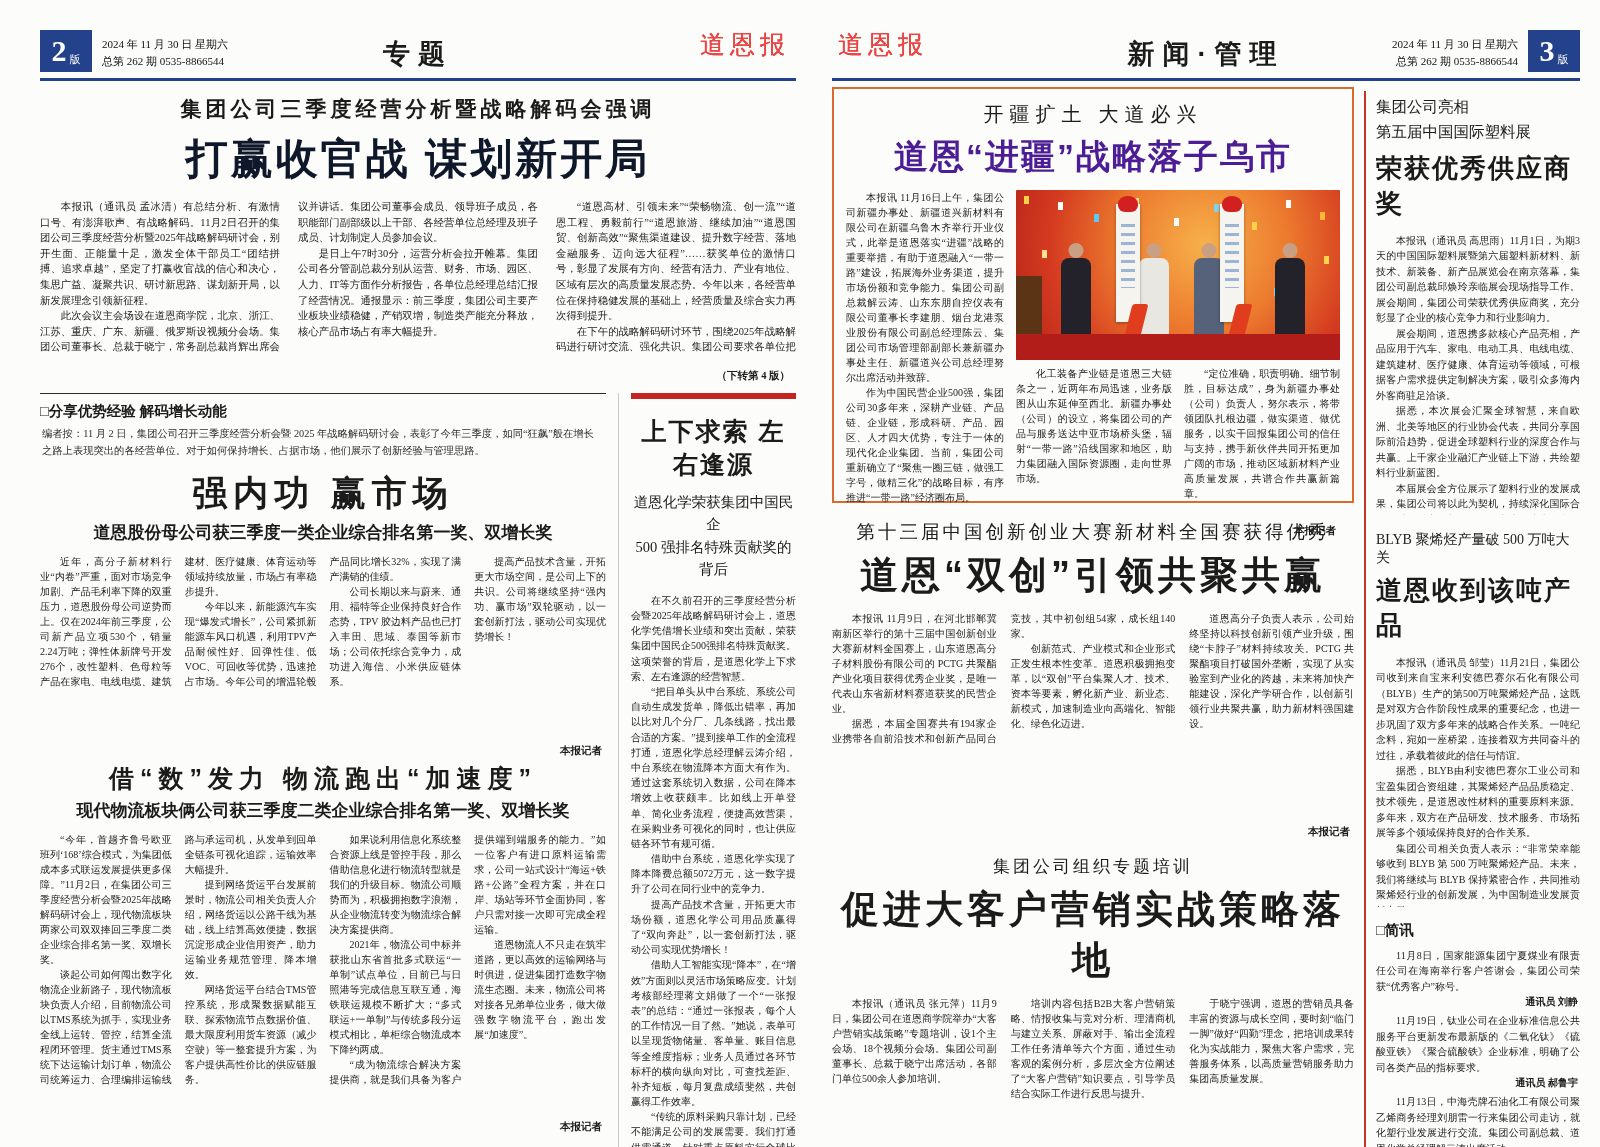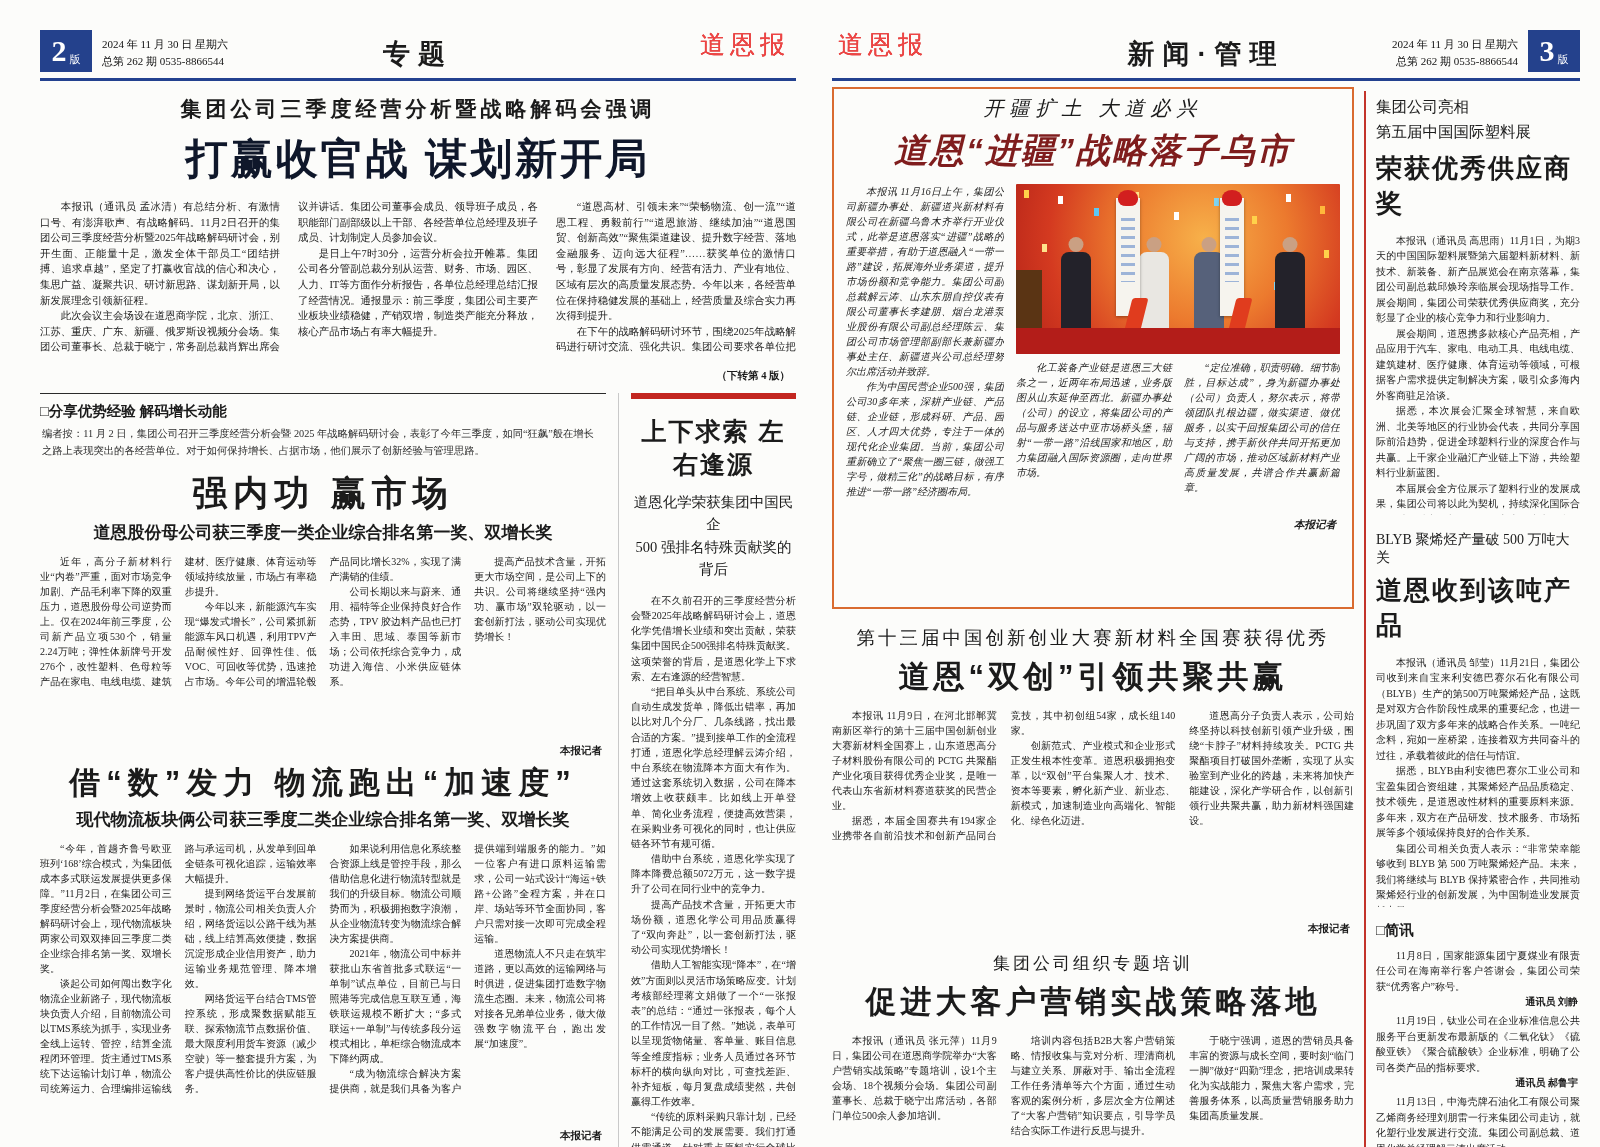--- a/index.html
+++ b/index.html
@@ -58,23 +58,23 @@
   .side-head{text-align:center;font-size:25px;font-weight:bold;letter-spacing:2px;
              font-family:"Liberation Sans",sans-serif;margin-top:16px;}
   .side-sub{text-align:center;font-size:14.5px;line-height:1.55;margin:10px 0 12px;}
   .side-body{font-size:10px;line-height:1.52;text-align:justify;height:582px;overflow:hidden;}
 
   
   .page3-cols{display:flex;gap:10px;margin-top:6px;}
   .p3-main{width:522px;}
   .red-vdiv{width:2px;background:#c3342a;margin-top:4px;}
   .p3-side{flex:1;}
-  .box{border:2px solid #d96b30;padding:4px 12px 6px;height:522px;box-sizing:border-box;font-style:italic;}
+  .box{border:2px solid #d96b30;padding:10px 12px 6px;height:416px;box-sizing:border-box;}
   .box-kicker{text-align:center;font-size:20px;letter-spacing:6px;margin-top:2px;}
-  .box-headline{text-align:center;color:#7f1d1d;font-size:34px;font-weight:bold;
+  .box-headline{text-align:center;color:#4c1d95;font-size:34px;font-weight:bold;
                 letter-spacing:2px;font-family:"Liberation Sans",sans-serif;margin:6px 0 10px;}
   .box-body{display:flex;gap:12px;}
   .box-col1{width:158px;font-size:10px;line-height:1.5;text-align:justify;
             height:352px;overflow:hidden;}
   .box-right{flex:1;display:flex;flex-direction:column;}
   .box-rest{column-count:2;column-gap:12px;font-size:10px;line-height:1.5;
             text-align:justify;height:156px;overflow:hidden;margin-top:6px;}
 
   
   .photo{position:relative;height:170px;overflow:hidden;border-radius:1px;
@@ -95,21 +95,21 @@
   .p-dark{background:#23222a;}
   .p-light{background:#e9e7e2;}
   .p-check{background:#56617a;}
   .confetti{position:absolute;top:6px;left:8px;width:5px;height:8px;background:#ffd24a;
     box-shadow:34px 6px 0 #fff,70px 18px 0 #5bc8f5,110px 2px 0 #ffe28a,150px 22px 0 #fff,
       190px 8px 0 #7fd3f0,228px 26px 0 #ffd24a,262px 4px 0 #fff,296px 16px 0 #ffb73b,
       18px 54px 0 #ffe28a,96px 64px 0 #fff,210px 58px 0 #5bc8f5,300px 60px 0 #ffd24a,
       58px 96px 0 #ffb73b,170px 100px 0 #fff,250px 92px 0 #7fd3f0;}
 
   .sec-kicker{text-align:center;font-size:18.5px;letter-spacing:3px;margin-top:16px;}
-  .sec-head{text-align:center;font-size:31px;font-weight:bold;letter-spacing:4px;
+  .sec-head{text-align:center;font-size:38px;font-weight:bold;letter-spacing:4px;
             font-family:"Liberation Sans",sans-serif;margin:6px 0 10px;}
   .cols3{column-count:3;column-gap:14px;font-size:10px;line-height:1.5;
          text-align:justify;overflow:hidden;}
   .bodySC{height:212px;}
   .bodyTR{height:118px;}
 
   .side3-kicker{font-size:15.5px;line-height:1.6;margin-top:8px;}
   .side3-kicker2{text-align:left;font-size:14px;margin-top:16px;}
   .side3-head{font-size:26px;font-weight:bold;letter-spacing:2px;
               font-family:"Liberation Sans",sans-serif;margin:6px 0 12px;}
@@ -164,21 +164,21 @@
           <div class="cols4 bodyA">
               <p class="bp">近年，高分子新材料行业“内卷”严重，面对市场竞争加剧、产品毛利率下降的双重压力，道恩股份母公司逆势而上。仅在2024年前三季度，公司新产品立项530个，销量2.24万吨；弹性体新牌号开发276个，改性塑料、色母粒等产品在家电、电线电缆、建筑建材、医疗健康、体育运动等领域持续放量，市场占有率稳步提升。</p>
               <p class="bp">今年以来，新能源汽车实现“爆发式增长”，公司紧抓新能源车风口机遇，利用TPV产品耐候性好、回弹性佳、低VOC、可回收等优势，迅速抢占市场。今年公司的增温轮毂产品同比增长32%，实现了满产满销的佳绩。</p>
               <p class="bp">公司长期以来与蔚来、通用、福特等企业保持良好合作态势，TPV 胶边料产品也已打入丰田、思域、泰国等新市场；公司依托综合竞争力，成功进入海信、小米供应链体系。</p>
               <p class="bp">提高产品技术含量，开拓更大市场空间，是公司上下的共识。公司将继续坚持“强内功、赢市场”双轮驱动，以一套创新打法，驱动公司实现优势增长！</p>
             </div>
           <div class="byline">本报记者</div>
         </div>
 
         <div>
-          <div class="art-head" style="font-size:31px;">借“数”发力  物流跑出“加速度”</div>
+          <div class="art-head" style="font-size:25px;">借“数”发力  物流跑出“加速度”</div>
           <div class="art-sub">现代物流板块俩公司获三季度二类企业综合排名第一奖、双增长奖</div>
           <div class="cols4 bodyB">
               <p class="bp">“今年，首趟齐鲁号欧亚班列‘168’综合模式，为集团低成本多式联运发展提供更多保障。”11月2日，在集团公司三季度经营分析会暨2025年战略解码研讨会上，现代物流板块两家公司双双捧回三季度二类企业综合排名第一奖、双增长奖。</p>
               <p class="bp">谈起公司如何闯出数字化物流企业新路子，现代物流板块负责人介绍，目前物流公司以TMS系统为抓手，实现业务全线上运转、管控，结算全流程闭环管理。货主通过TMS系统下达运输计划订单，物流公司统筹运力、合理编排运输线路与承运司机，从发单到回单全链条可视化追踪，运输效率大幅提升。</p>
               <p class="bp">提到网络货运平台发展前景时，物流公司相关负责人介绍，网络货运以公路干线为基础，线上结算高效便捷，数据沉淀形成企业信用资产，助力运输业务规范管理、降本增效。</p>
               <p class="bp">网络货运平台结合TMS管控系统，形成聚数据赋能互联、探索物流节点数据价值、最大限度利用货车资源（减少空驶）等一整套提升方案，为客户提供高性价比的供应链服务。</p>
               <p class="bp">如果说利用信息化系统整合资源上线是管控手段，那么借助信息化进行物流转型就是我们的升级目标。物流公司顺势而为，积极拥抱数字浪潮，从企业物流转变为物流综合解决方案提供商。</p>
               <p class="bp">2021年，物流公司中标并获批山东省首批多式联运“一单制”试点单位，目前已与日照港等完成信息互联互通，海铁联运规模不断扩大；“多式联运+一单制”与传统多段分运模式相比，单柜综合物流成本下降约两成。</p>
               <p class="bp">“成为物流综合解决方案提供商，就是我们具备为客户提供端到端服务的能力。”如一位客户有进口原料运输需求，公司一站式设计“海运+铁路+公路”全程方案，并在口岸、场站等环节全面协同，客户只需对接一次即可完成全程运输。</p>
               <p class="bp">道恩物流人不只走在筑牢道路，更以高效的运输网络与时俱进，促进集团打造数字物流生态圈。未来，物流公司将对接各兄弟单位业务，做大做强数字物流平台，跑出发展“加速度”。</p>

